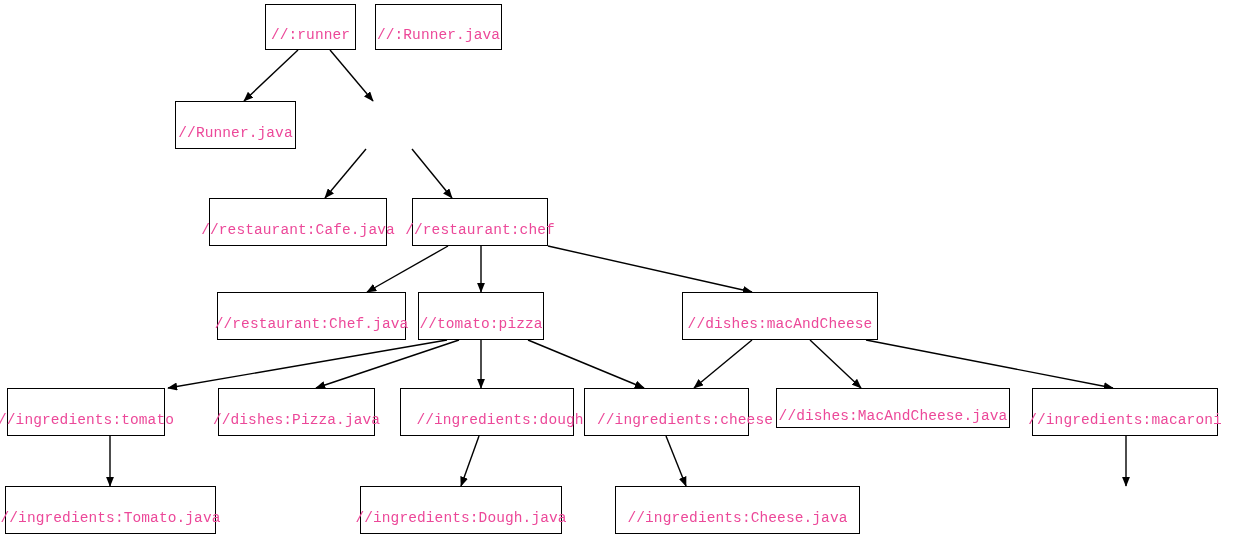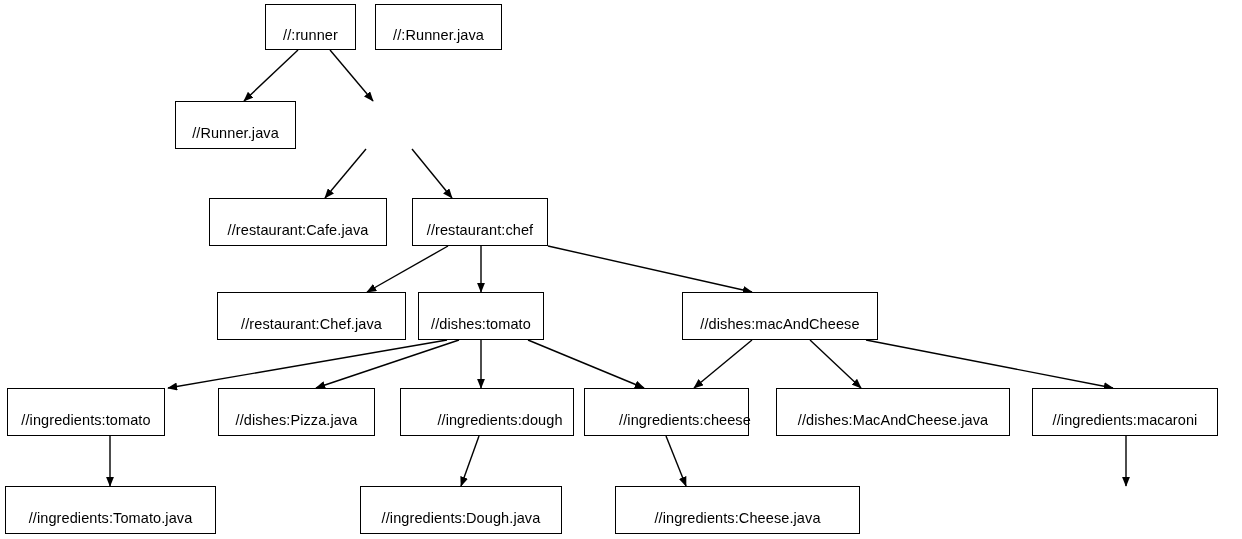--- a/index.html
+++ b/index.html
@@ -35,24 +35,24 @@
     position: absolute;
     box-sizing: border-box;
     border: 1px solid #000000;
     background: #ffffff;
     display: flex;
     align-items: center;
     justify-content: center;
     white-space: nowrap;
   }
   .node-label {
-    font-family: Liberation Sans, sans-serif;
+    font-family: Liberation Mono, monospace;
     font-size: 14.5px;
     line-height: 1;
-    color: #000000;
+    color: #ec4899;
     letter-spacing: 0.1px;
     margin-top: 16px;
   }
 </style>
 </head>
 <body>
 
 <div id="graph-root">
 
   <svg id="edge-layer" viewBox="0 0 1242 539" width="1242" height="539" xmlns="http://www.w3.org/2000/svg">
@@ -96,38 +96,38 @@
       <div class="graph-node" style="left: 209px; top: 198px; width: 178px; height: 48px; background: rgb(255, 255, 255); border-color: rgb(0, 0, 0);">
         <span class="node-label">//restaurant:Cafe.java</span>
       </div>
       <div class="graph-node" style="left: 412px; top: 198px; width: 136px; height: 48px; background: rgb(255, 255, 255); border-color: rgb(0, 0, 0);">
         <span class="node-label">//restaurant:chef</span>
       </div>
       <div class="graph-node" style="left: 217px; top: 292px; width: 189px; height: 48px; background: rgb(255, 255, 255); border-color: rgb(0, 0, 0);">
         <span class="node-label">//restaurant:Chef.java</span>
       </div>
       <div class="graph-node" style="left: 418px; top: 292px; width: 126px; height: 48px; background: rgb(255, 255, 255); border-color: rgb(0, 0, 0);">
-        <span class="node-label">//dishes:tomato</span>
+        <span class="node-label">//tomato:pizza</span>
       </div>
       <div class="graph-node" style="left: 682px; top: 292px; width: 196px; height: 48px; background: rgb(255, 255, 255); border-color: rgb(0, 0, 0);">
         <span class="node-label">//dishes:macAndCheese</span>
       </div>
       <div class="graph-node" style="left: 7px; top: 388px; width: 158px; height: 48px; background: rgb(255, 255, 255); border-color: rgb(0, 0, 0); align-items: center;">
         <span class="node-label">//ingredients:tomato</span>
       </div>
       <div class="graph-node" style="left: 218px; top: 388px; width: 157px; height: 48px; background: rgb(255, 255, 255); border-color: rgb(0, 0, 0);">
         <span class="node-label">//dishes:Pizza.java</span>
       </div>
       <div class="graph-node" style="left: 400px; top: 388px; width: 174px; height: 48px; background: rgb(255, 255, 255); border-color: rgb(0, 0, 0); padding-left: 26px;">
         <span class="node-label">//ingredients:dough</span>
       </div>
       <div class="graph-node" style="left: 584px; top: 388px; width: 165px; height: 48px; background: rgb(255, 255, 255); border-color: rgb(0, 0, 0); padding-left: 37px;">
         <span class="node-label">//ingredients:cheese</span>
       </div>
-      <div class="graph-node" style="left: 776px; top: 388px; width: 234px; height: 48px; background: rgb(255, 255, 255); border-color: rgb(0, 0, 0);">
+      <div class="graph-node" style="left: 776px; top: 388px; width: 234px; height: 40px; background: rgb(255, 255, 255); border-color: rgb(0, 0, 0);">
         <span class="node-label">//dishes:MacAndCheese.java</span>
       </div>
       <div class="graph-node" style="left: 1032px; top: 388px; width: 186px; height: 48px; background: rgb(255, 255, 255); border-color: rgb(0, 0, 0);">
         <span class="node-label">//ingredients:macaroni</span>
       </div>
       <div class="graph-node" style="left: 5px; top: 486px; width: 211px; height: 48px; background: rgb(255, 255, 255); border-color: rgb(0, 0, 0);">
         <span class="node-label">//ingredients:Tomato.java</span>
       </div>
       <div class="graph-node" style="left: 360px; top: 486px; width: 202px; height: 48px; background: rgb(255, 255, 255); border-color: rgb(0, 0, 0);">
         <span class="node-label">//ingredients:Dough.java</span>

